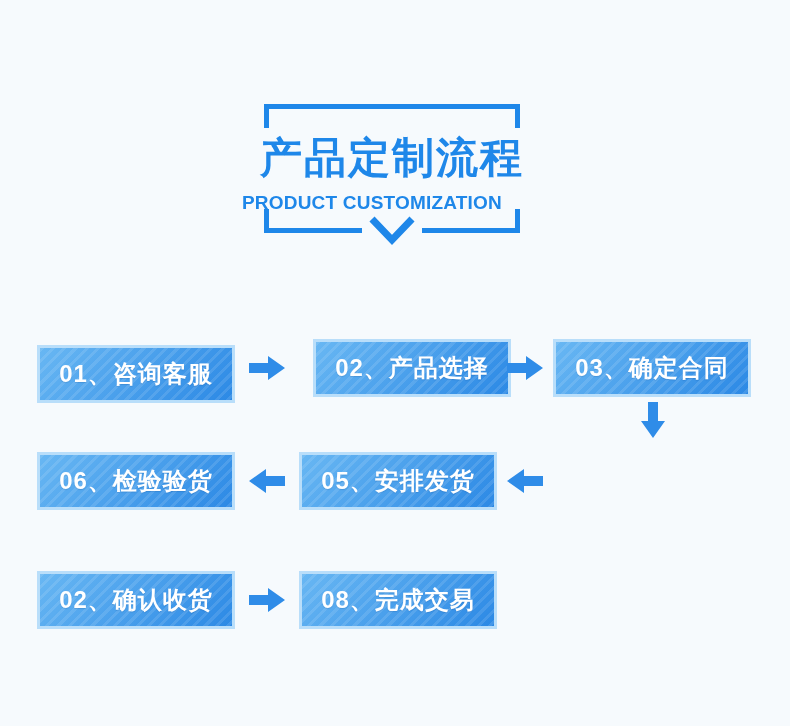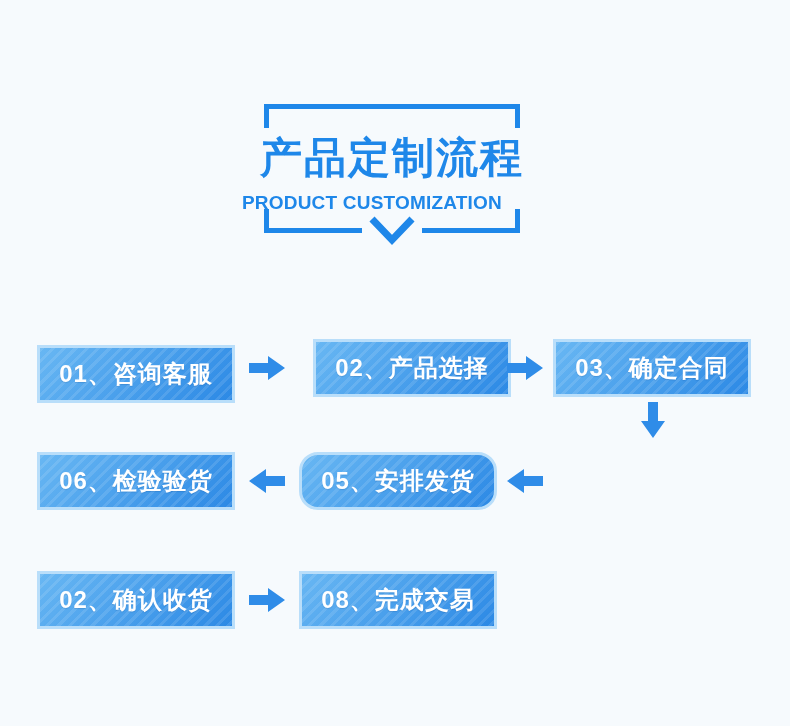--- a/index.html
+++ b/index.html
@@ -62,21 +62,21 @@
       linear-gradient(135deg, var(--box-top) 0%, var(--box-bottom) 100%);
     display:flex;align-items:center;justify-content:center;
     color:var(--box-text);
     font-size:24px;font-weight:700;letter-spacing:1px;
     text-shadow:0 1px 1px rgba(0,60,130,0.18);
   }
   .pos-r1c1{left:37px;top:339px;margin-top:6px;}
   .pos-r1c2{left:313px;top:339px;}
   .pos-r1c3{left:553px;top:339px;}
   .pos-r2c3{left:553px;top:452px;}
-  .pos-r2c2{left:299px;top:452px;border-radius:19px;}
+  .pos-r2c2{left:299px;top:452px;}
   .pos-r2c1{left:37px;top:452px;}
   .pos-r3c1{left:37px;top:571px;}
   .pos-r3c2{left:299px;top:571px;}
 
   
   .arrow{position:absolute;}
   .arrow path{fill:var(--arrow);}
   .ar1{left:249px;top:355px;}
   .ar2{left:507px;top:355px;}
   .ad1{left:640px;top:402px;}

